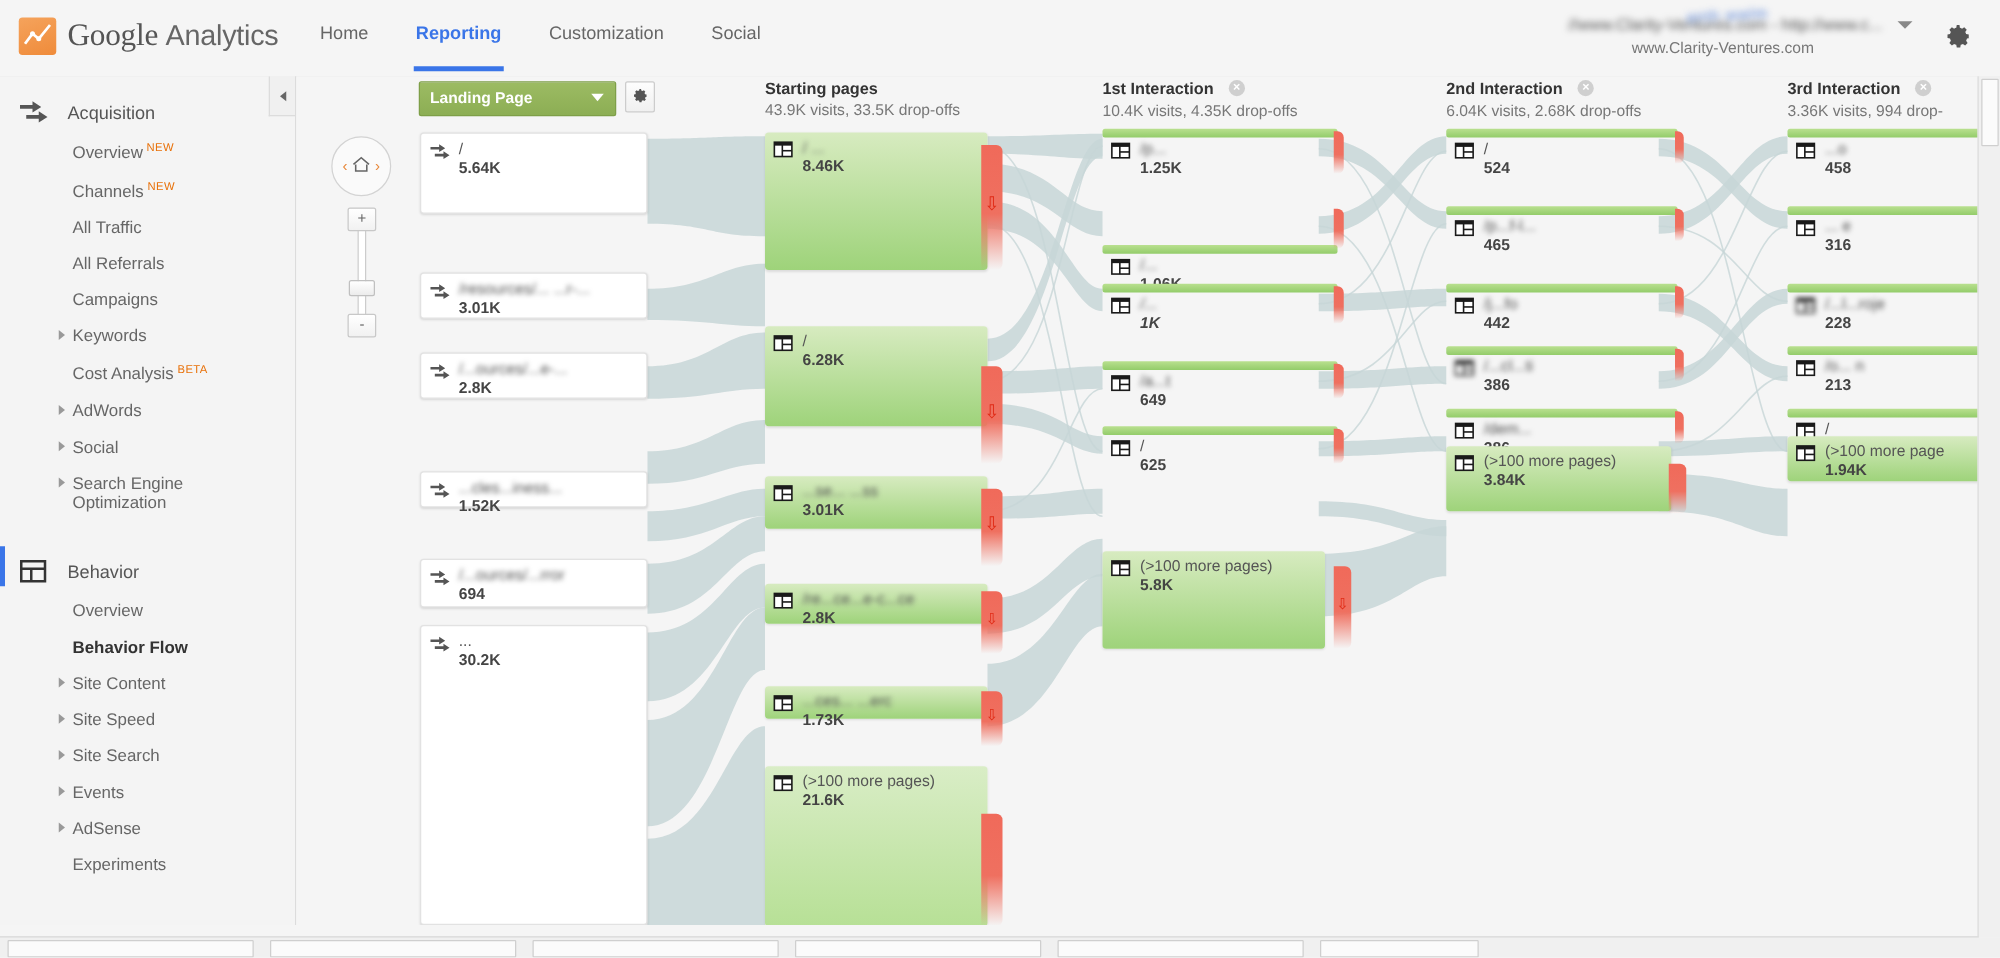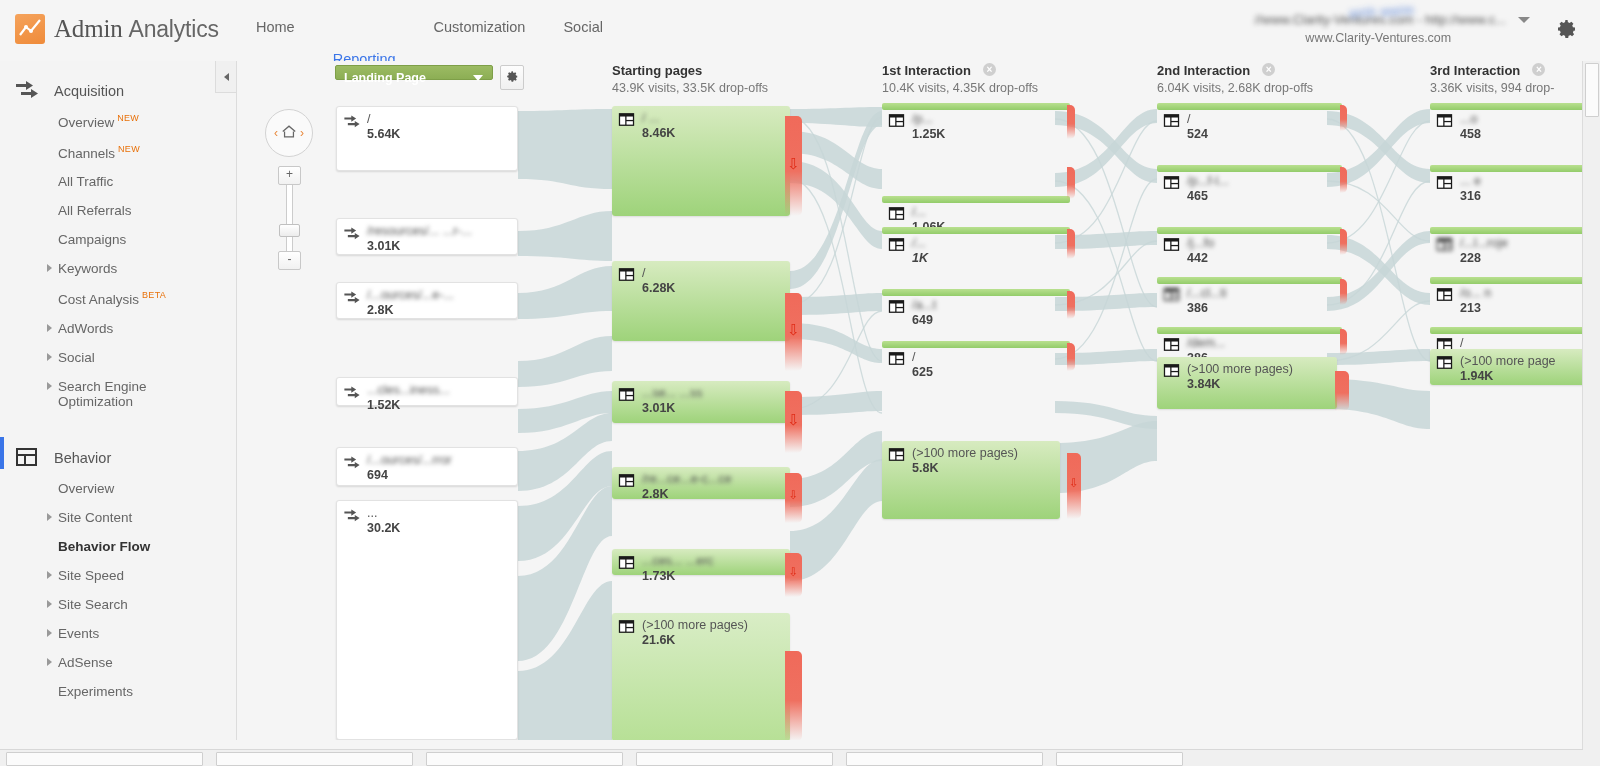--- a/index.html
+++ b/index.html
@@ -15,21 +15,21 @@
   
   .header{position:absolute;left:0;top:0;width:1600px;height:61px;background:#f5f5f5;border-bottom:1px solid #e0e0e0;}
   .brand{position:absolute;left:15px;top:14px;display:flex;align-items:center;gap:9px;}
   .ga-logo{width:30px;height:30px;border-radius:3px;background:linear-gradient(160deg,#f5a35c 0%,#ef8b3a 100%);position:relative;overflow:hidden;}
   .ga-logo svg{position:absolute;left:3px;top:4px;}
   .brand-text{font-size:25px;color:#555;font-family:"Liberation Serif","DejaVu Serif",serif;letter-spacing:-.2px;}
   .brand-text .light{font-family:"Liberation Sans","DejaVu Sans",sans-serif;font-size:23px;color:#666;}
 
   .topnav{position:absolute;left:237px;top:0;height:61px;display:flex;align-items:flex-start;gap:0;}
   .topnav a{display:block;padding:19px 19px 0 19px;height:42px;box-sizing:border-box;font-size:14.5px;color:#666;text-decoration:none;position:relative;}
-  .topnav a.active{color:#3a75e8;font-weight:normal;margin-top:32px;}
+  .topnav a.active{color:#3a75e8;font-weight:bold;}
   .topnav a.active:after{content:"";position:absolute;left:17px;right:17px;bottom:-15px;height:4px;background:#3a75e8;}
 
   .account{position:absolute;right:70px;top:12px;text-align:center;max-width:420px;}
   .acct-line1{font-size:13px;color:#555;white-space:nowrap;display:flex;align-items:center;justify-content:flex-end;gap:6px;}
   .acct-blur{filter:blur(2.4px);display:inline-block;}
   .acct-blue{filter:blur(3px);color:#4a79d4;display:inline-block;position:absolute;right:115px;top:-7px;font-size:12px;letter-spacing:1px;transform:rotate(-3deg);}
   .acct-line2{font-size:12.5px;color:#777;margin-top:4px;margin-right:28px;}
   .caret-down{width:0;height:0;border-left:6px solid transparent;border-right:6px solid transparent;border-top:6px solid #888;display:inline-block;margin-left:6px;}
   .gear-top{position:absolute;right:22px;top:18px;cursor:pointer;}
 
@@ -43,21 +43,21 @@
   .sb-item.bold{font-weight:bold;color:#333;}
   .sb-item .tri{position:absolute;left:47px;top:10px;width:0;height:0;border-top:4px solid transparent;border-bottom:4px solid transparent;border-left:5px solid #999;}
   .badge{font-size:9px;color:#e8710a;vertical-align:super;margin-left:3px;letter-spacing:.3px;}
   .badge.beta{font-size:9px;}
   .collapse-btn{position:absolute;right:0;top:0;width:20px;height:31px;background:#f0f0f0;border:1px solid #dcdcdc;border-top:none;border-right:none;display:flex;align-items:center;justify-content:center;cursor:pointer;}
   .collapse-btn .ltri{width:0;height:0;border-top:4px solid transparent;border-bottom:4px solid transparent;border-right:5px solid #666;}
 
   
   .canvas{position:absolute;left:237px;top:61px;width:1363px;height:679px;background:#f5f5f5;overflow:hidden;}
 
-  .dim-select{position:absolute;left:98px;top:4px;width:158px;height:15px;background:linear-gradient(180deg,#9cbb63 0%,#8cae54 100%);border:1px solid #7e9f48;border-radius:2px;color:#fff;font-weight:bold;font-size:12.5px;line-height:24px;padding-left:8px;box-sizing:border-box;cursor:pointer;}
+  .dim-select{position:absolute;left:98px;top:4px;width:158px;height:28px;background:linear-gradient(180deg,#9cbb63 0%,#8cae54 100%);border:1px solid #7e9f48;border-radius:2px;color:#fff;font-weight:bold;font-size:12.5px;line-height:24px;padding-left:8px;box-sizing:border-box;cursor:pointer;}
   .dim-select .dcaret{position:absolute;right:9px;top:9px;width:0;height:0;border-left:5px solid transparent;border-right:5px solid transparent;border-top:6px solid #fff;}
   .dim-gear{position:absolute;left:263px;top:4px;width:22px;height:23px;border:1px solid #ccc;border-radius:2px;background:linear-gradient(180deg,#fdfdfd,#f0f0f0);display:flex;align-items:center;justify-content:center;cursor:pointer;}
 
   
   .zoomctl{position:absolute;left:23px;top:48px;width:56px;}
   .home-circle{width:46px;height:46px;border-radius:50%;border:1px solid #d3d3d3;background:#fafafa;display:flex;align-items:center;justify-content:center;gap:3px;margin-left:5px;cursor:pointer;}
   .chev{color:#e8893c;font-size:12px;}
   .zoom-slider{position:relative;margin:9px auto 0;width:24px;height:100px;}
   .zs-track{position:absolute;left:10px;top:10px;width:5px;height:80px;background:#fff;border:1px solid #ccc;}
   .zs-btn{position:absolute;left:2px;width:21px;height:17px;border:1px solid #c8c8c8;background:linear-gradient(180deg,#fff,#f1f1f1);border-radius:2px;font-size:12px;line-height:15px;text-align:center;color:#666;cursor:pointer;}
@@ -109,21 +109,21 @@
 
   <div class="header">
     <div class="brand">
       <span class="ga-logo">
         <svg width="24" height="22" viewBox="0 0 24 22">
           <polyline points="2,17 8,9 13,13 22,2" fill="none" stroke="#ffffff" stroke-width="2.2"></polyline>
           <circle cx="8" cy="9" r="2" fill="#fff"></circle>
             <circle cx="13" cy="13" r="2" fill="#fff"></circle>
         </svg>
       </span>
-      <span class="brand-text"><span>Admin</span>
+      <span class="brand-text"><span>Google</span>
       <span class="light">Analytics</span></span>
     </div>
 
     <div class="topnav">
       <a href="#">Home</a>
       <a href="#" class="active">Reporting</a>
       <a href="#">Customization</a>
       <a href="#">Social</a>
     </div>
 
@@ -177,22 +177,22 @@
         <span>
           <svg width="26" height="20" viewBox="0 0 26 20">
             <rect x="3" y="2" width="19" height="16" fill="none" stroke="#333" stroke-width="2"></rect>
             <line x1="3" y1="8" x2="22" y2="8" stroke="#333" stroke-width="2"></line>
             <line x1="11" y1="8" x2="11" y2="18" stroke="#333" stroke-width="2"></line>
           </svg>
         </span>
         <span class="sb-title">Behavior</span>
       </div>
       <div class="sb-item"><span>Overview</span></div>
+      <div class="sb-item bold"><span>Behavior Flow</span></div>
       <div class="sb-item"><span class="tri"></span><span>Site Content</span></div>
-      <div class="sb-item bold"><span>Behavior Flow</span></div>
       <div class="sb-item"><span class="tri"></span><span>Site Speed</span></div>
       <div class="sb-item"><span class="tri"></span><span>Site Search</span></div>
       <div class="sb-item"><span class="tri"></span><span>Events</span></div>
       <div class="sb-item"><span class="tri"></span><span>AdSense</span></div>
       <div class="sb-item"><span>Experiments</span></div>
     </div>
   </div>
 
   <div class="canvas">
 

